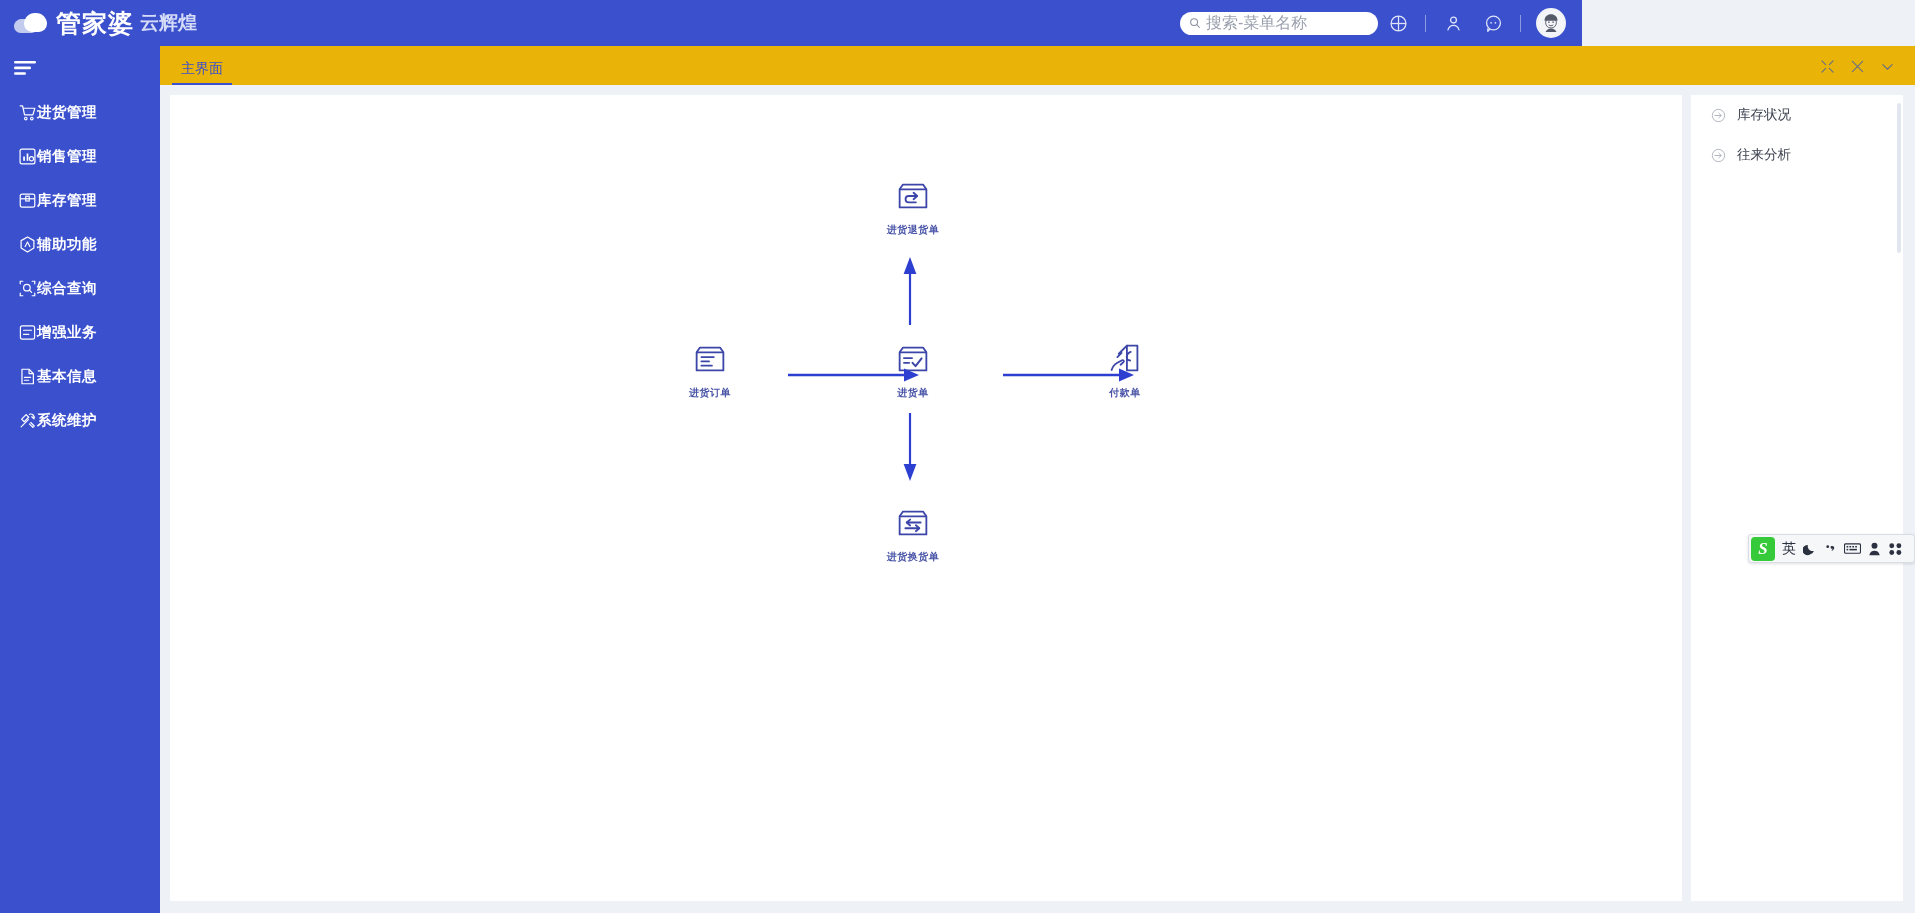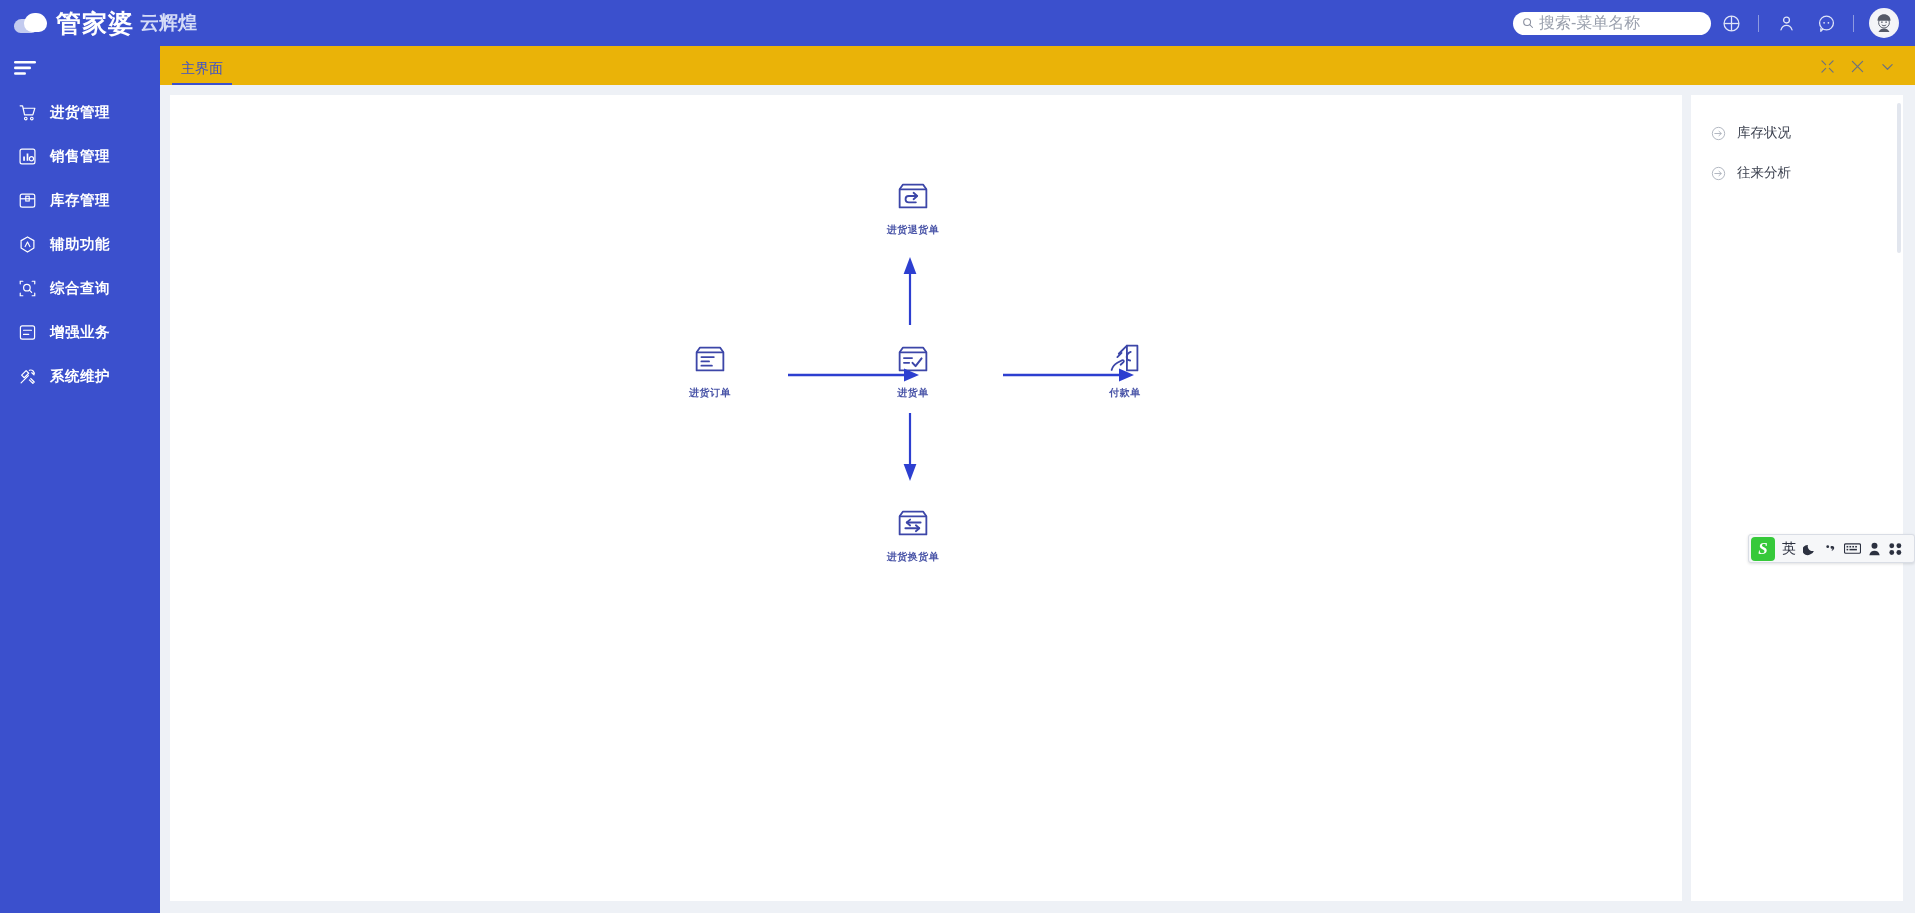--- a/index.html
+++ b/index.html
@@ -6,21 +6,21 @@
   html, body {
     width: 1915px; height: 913px;
     font-family: "Liberation Sans", "DejaVu Sans", sans-serif;
     background: #eef1f6;
     overflow: hidden;
   }
   #app { position: relative; width: 1915px; height: 913px; }
 
   
   .topbar {
-    position: absolute; top: 0; left: 0; width: 1915px; height: 46px;
+    position: absolute; top: 0; left: 0; width: 1582px; height: 46px;
     background: #3b50cd; display: flex; align-items: center;
   }
   .logo { display: flex; align-items: center; padding-left: 14px; gap: 8px; }
   .logo-cloud { width: 34px; height: 22px; position: relative; }
   .logo-cloud .c1 {
     position: absolute; left: 0; top: 7px; width: 24px; height: 14px;
     background: #c3cbef; border-radius: 10px 10px 9px 9px;
   }
   .logo-cloud .c2 {
     position: absolute; left: 10px; top: 1px; width: 23px; height: 19px;
@@ -50,21 +50,21 @@
     display: flex; align-items: center; justify-content: center; margin-left: 8px;
   }
 
   
   .sidebar {
     position: absolute; top: 46px; left: 0; width: 160px; height: 867px;
     background: #3b50cd;
   }
   .sb-toggle { height: 44px; display: flex; align-items: center; padding-left: 14px; }
   .sb-item {
-    height: 44px; display: flex; align-items: center; gap: 13px; padding-left: 17px;
+    height: 44px; display: flex; align-items: center; padding-left: 17px;
     color: #ffffff; cursor: pointer;
   }
   .sb-label { font-size: 14.5px; font-weight: bold; letter-spacing: .5px; }
   .sb-ico { width: 20px; height: 20px; display: flex; align-items: center; justify-content: center; }
 
   
   .tabstrip {
     position: absolute; top: 46px; left: 160px; width: 1755px; height: 39px;
     background: #eab308; display: flex; align-items: flex-end;
   }
@@ -80,21 +80,21 @@
 
   
   .workspace {
     position: absolute; top: 85px; left: 160px; width: 1755px; height: 828px;
     background: #eef1f6; padding: 10px 12px 12px 10px; display: flex; gap: 9px;
   }
   .canvas {
     flex: 1; background: #ffffff; position: relative; overflow: hidden;
   }
   .rightpanel {
-    width: 212px; background: #ffffff; position: relative; padding-top: 18px;
+    width: 212px; background: #ffffff; position: relative; 
   }
   .rp-item {
     height: 40px; display: flex; align-items: center; gap: 11px; padding-left: 20px;
     font-size: 13.5px; color: #3d4250; cursor: pointer;
   }
   .rp-scroll {
     position: absolute; right: 2px; top: 8px; width: 4px; height: 150px;
     background: #e2e6ee; border-radius: 2px;
   }
 
@@ -266,20 +266,31 @@
       <span class="sb-ico">
         <svg width="19" height="19" viewBox="0 0 22 22">
           <rect x="2.8" y="3.4" width="16.4" height="15.2" rx="2.2" fill="none" stroke="#ffffff" stroke-width="1.4"></rect>
           <line x1="6.4" y1="8.4" x2="15.6" y2="8.4" stroke="#ffffff" stroke-width="1.4" stroke-linecap="round"></line>
           <line x1="6.4" y1="13.2" x2="12.4" y2="13.2" stroke="#ffffff" stroke-width="1.4" stroke-linecap="round"></line>
         </svg>
       </span>
       <span class="sb-label">增强业务</span>
     </div>
 
+    <div class="sb-item">
+      <span class="sb-ico">
+        <svg width="19" height="19" viewBox="0 0 22 22">
+          <path d="M4.6 2.6h8.2l5 5v11.8H4.6z" fill="none" stroke="#ffffff" stroke-width="1.4" stroke-linejoin="round"></path>
+          <path d="M12.8 2.6v5h5" fill="none" stroke="#ffffff" stroke-width="1.4" stroke-linejoin="round"></path>
+          <line x1="7.4" y1="12" x2="14.6" y2="12" stroke="#ffffff" stroke-width="1.3" stroke-linecap="round"></line>
+          <line x1="7.4" y1="15.4" x2="12.4" y2="15.4" stroke="#ffffff" stroke-width="1.3" stroke-linecap="round"></line>
+        </svg>
+      </span>
+      <span class="sb-label">基本信息</span>
+    </div>
 
     <div class="sb-item">
       <span class="sb-ico">
         <svg width="19" height="19" viewBox="0 0 22 22">
           <path d="M3.6 18.4l8.4-8.4M13.2 3.8a4 4 0 015.2 5.2l-2.4-2.4" fill="none" stroke="#ffffff" stroke-width="1.4" stroke-linecap="round"></path>
           <path d="M9.4 4.2L4.2 9.4l3 3 5.2-5.2z" fill="none" stroke="#ffffff" stroke-width="1.4" stroke-linejoin="round"></path>
           <path d="M14.4 13l4.4 4.4-1.6 1.6-4.4-4.4" fill="none" stroke="#ffffff" stroke-width="1.4" stroke-linejoin="round"></path>
         </svg>
       </span>
       <span class="sb-label">系统维护</span>

